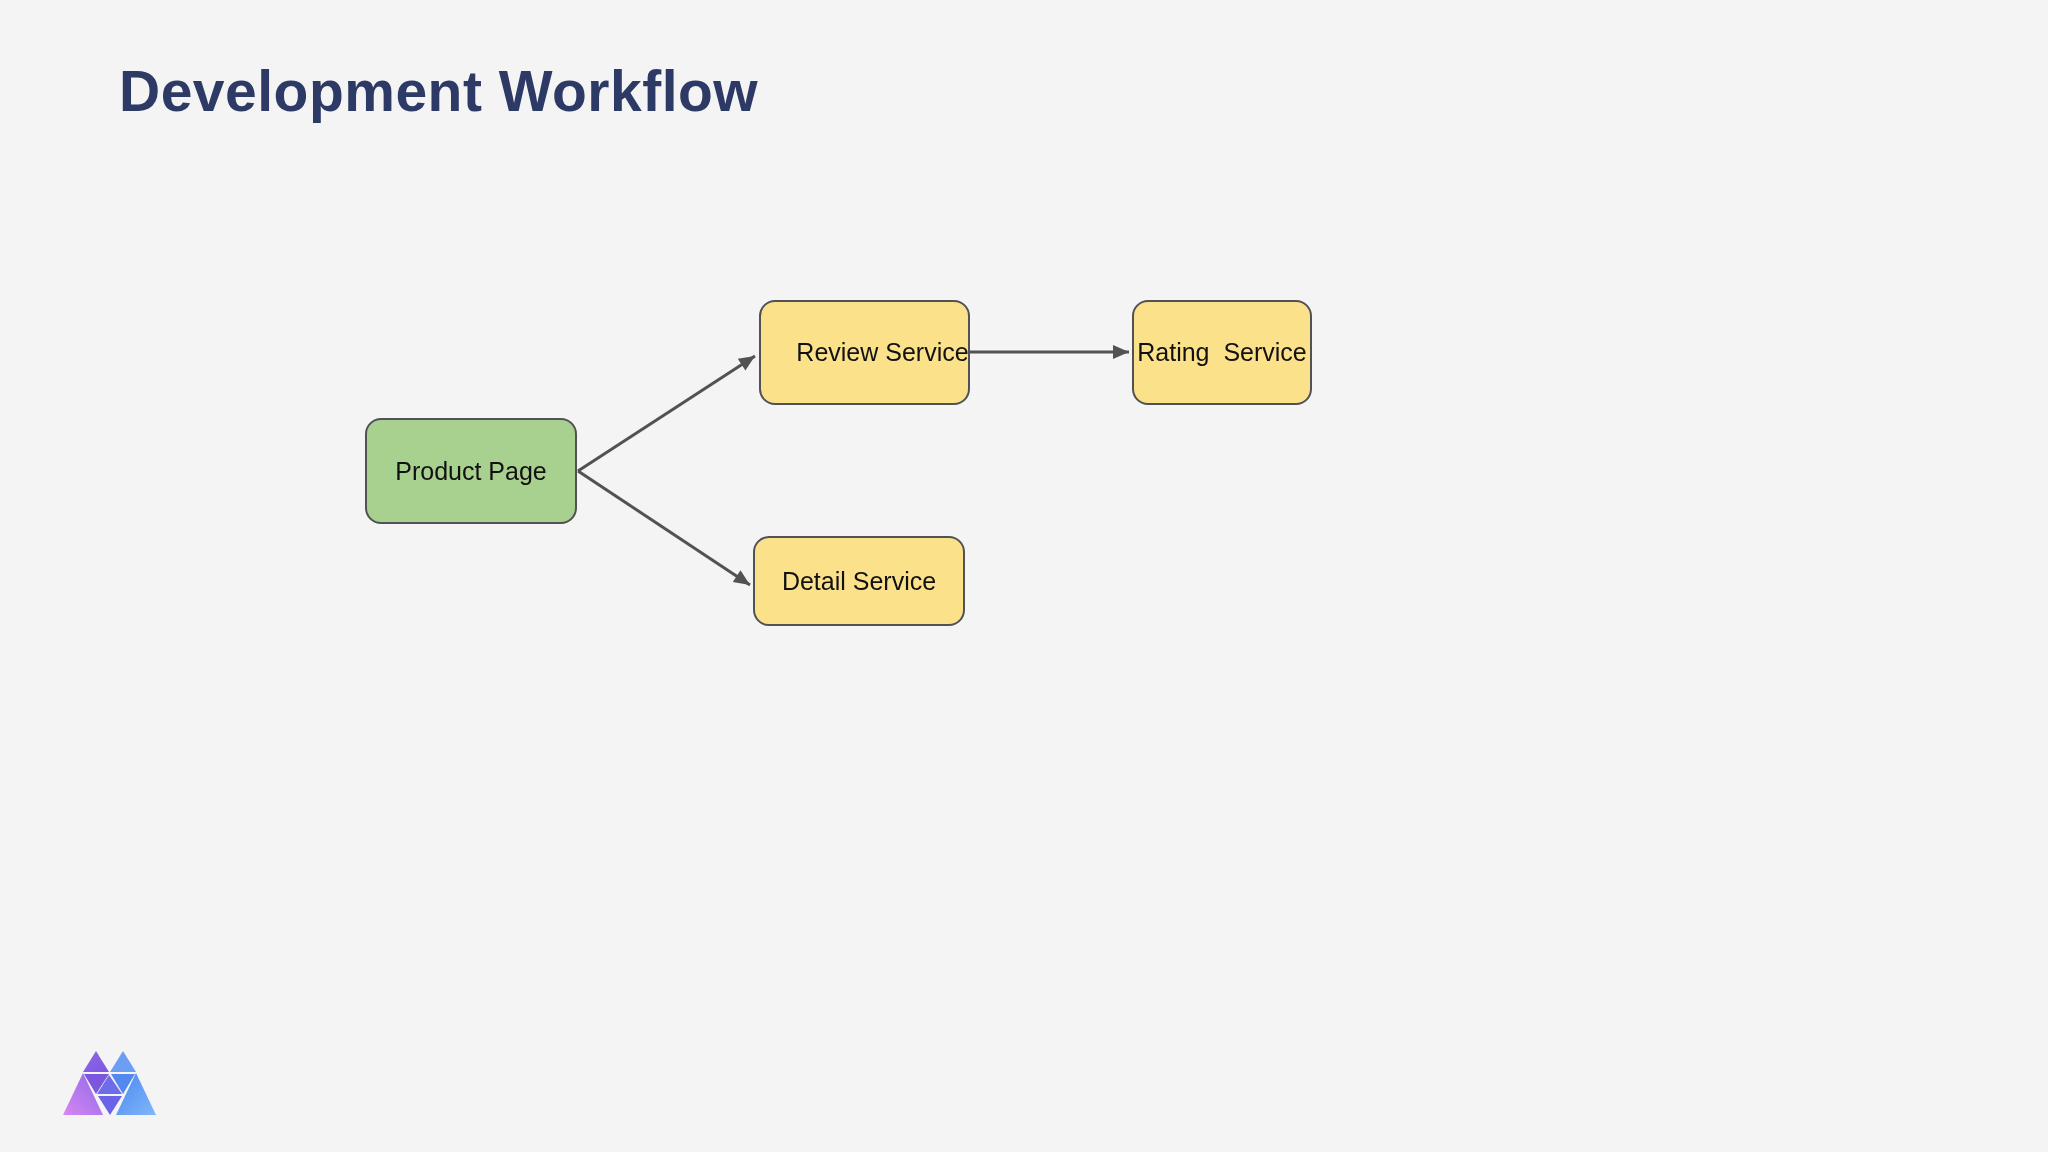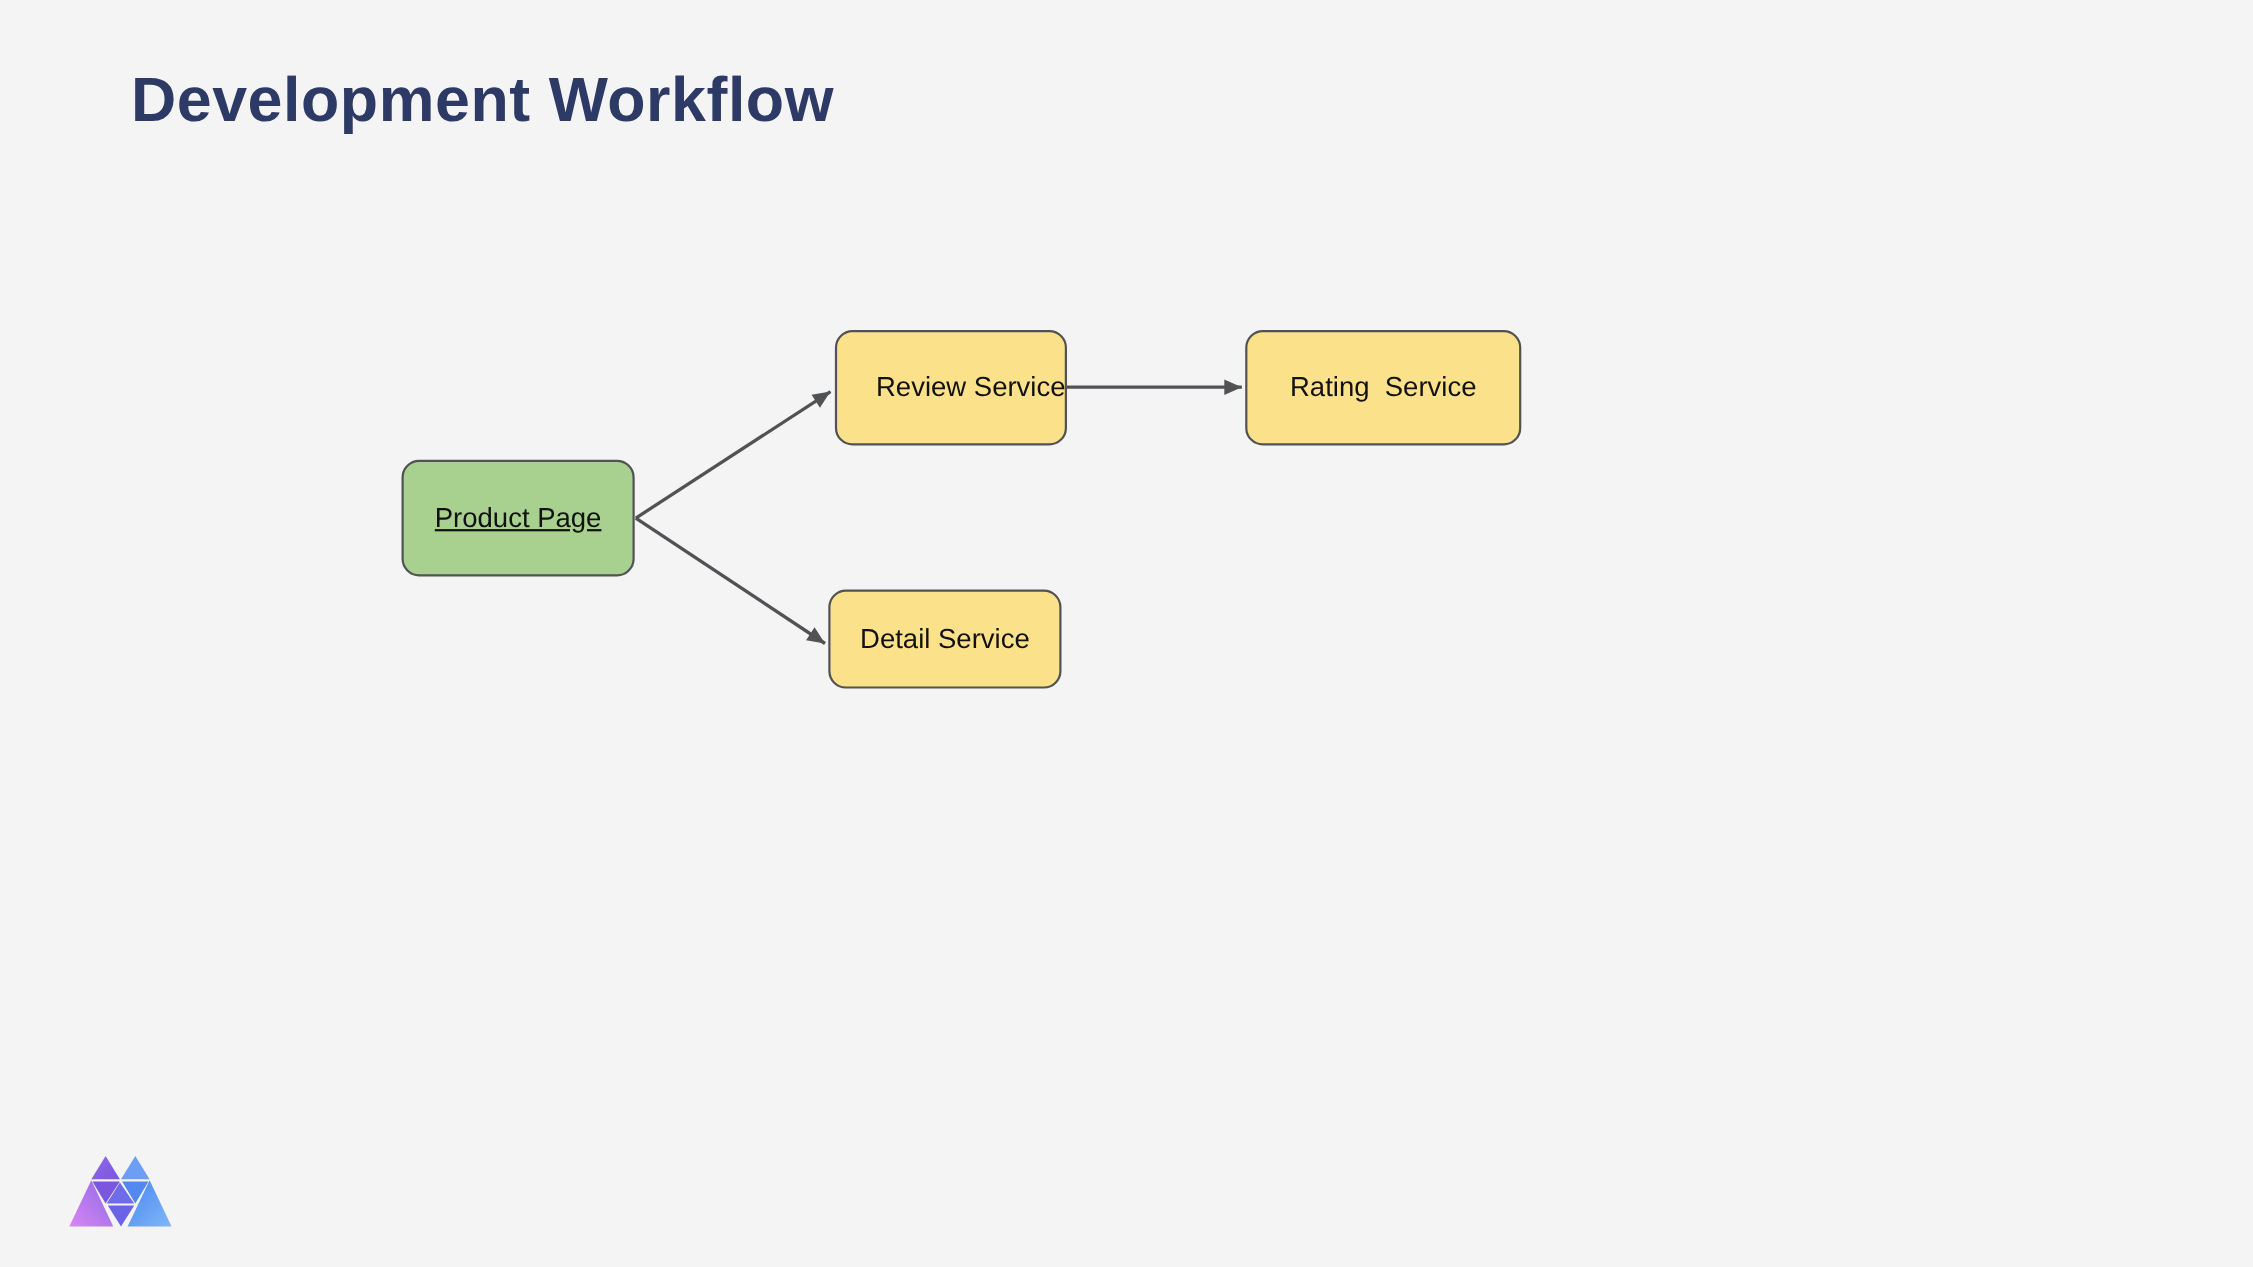--- a/index.html
+++ b/index.html
@@ -30,21 +30,21 @@
     border-radius: 16px;
     display: flex;
     align-items: center;
     justify-content: center;
     font-size: 25px;
     color: #111111;
   }
   .node .node-label { white-space: pre; }
   .node-product { left: 365px; top: 418px; width: 212px; height: 106px; }
   .node-review  { left: 759px; top: 300px; width: 211px; height: 105px; padding-left: 36px; }
-  .node-rating  { left: 1132px; top: 300px; width: 251px; height: 105px; }
+  .node-rating  { left: 1132px; top: 300px; width: 180px; height: 105px; }
   .node-detail  { left: 753px; top: 536px; width: 212px; height: 90px; }
   .logo {
     position: absolute;
     left: 56px;
     top: 1048px;
     width: 100px;
     height: 70px;
   }
 </style>
 </head>
@@ -56,21 +56,21 @@
   <defs>
     <marker id="arrowhead" markerUnits="userSpaceOnUse" markerWidth="20" markerHeight="16" refX="17" refY="8" orient="auto">
       <path d="M1,1 L17,8 L1,15 Z" fill="#515254"></path>
     </marker>
   </defs>
   <line x1="578" y1="471" x2="755" y2="356" stroke-width="3" marker-end="url(#arrowhead)" stroke="#515254"></line>
   <line x1="578" y1="471" x2="750" y2="585" stroke-width="3" marker-end="url(#arrowhead)" stroke="#515254"></line>
   <line x1="970" y1="352" x2="1129" y2="352" stroke-width="3" marker-end="url(#arrowhead)" stroke="#515254"></line>
 </svg>
 
-<div class="node node-product" style="background: rgb(168, 208, 142); border-color: rgb(81, 82, 84); color: rgb(17, 17, 17); text-decoration: underline;">
+<div class="node node-product" style="background: rgb(168, 208, 142); border-color: rgb(81, 82, 84); color: rgb(17, 17, 17);">
   <span class="node-label">Product Page</span>
 </div>
 
 <div class="node node-review" style="background: rgb(251, 225, 137); border-color: rgb(81, 82, 84); color: rgb(17, 17, 17);">
   <span class="node-label">Review Service</span>
 </div>
 
 <div class="node node-rating" style="background: rgb(251, 225, 137); border-color: rgb(81, 82, 84); color: rgb(17, 17, 17);">
   <span class="node-label">Rating  Service</span>
 </div>

